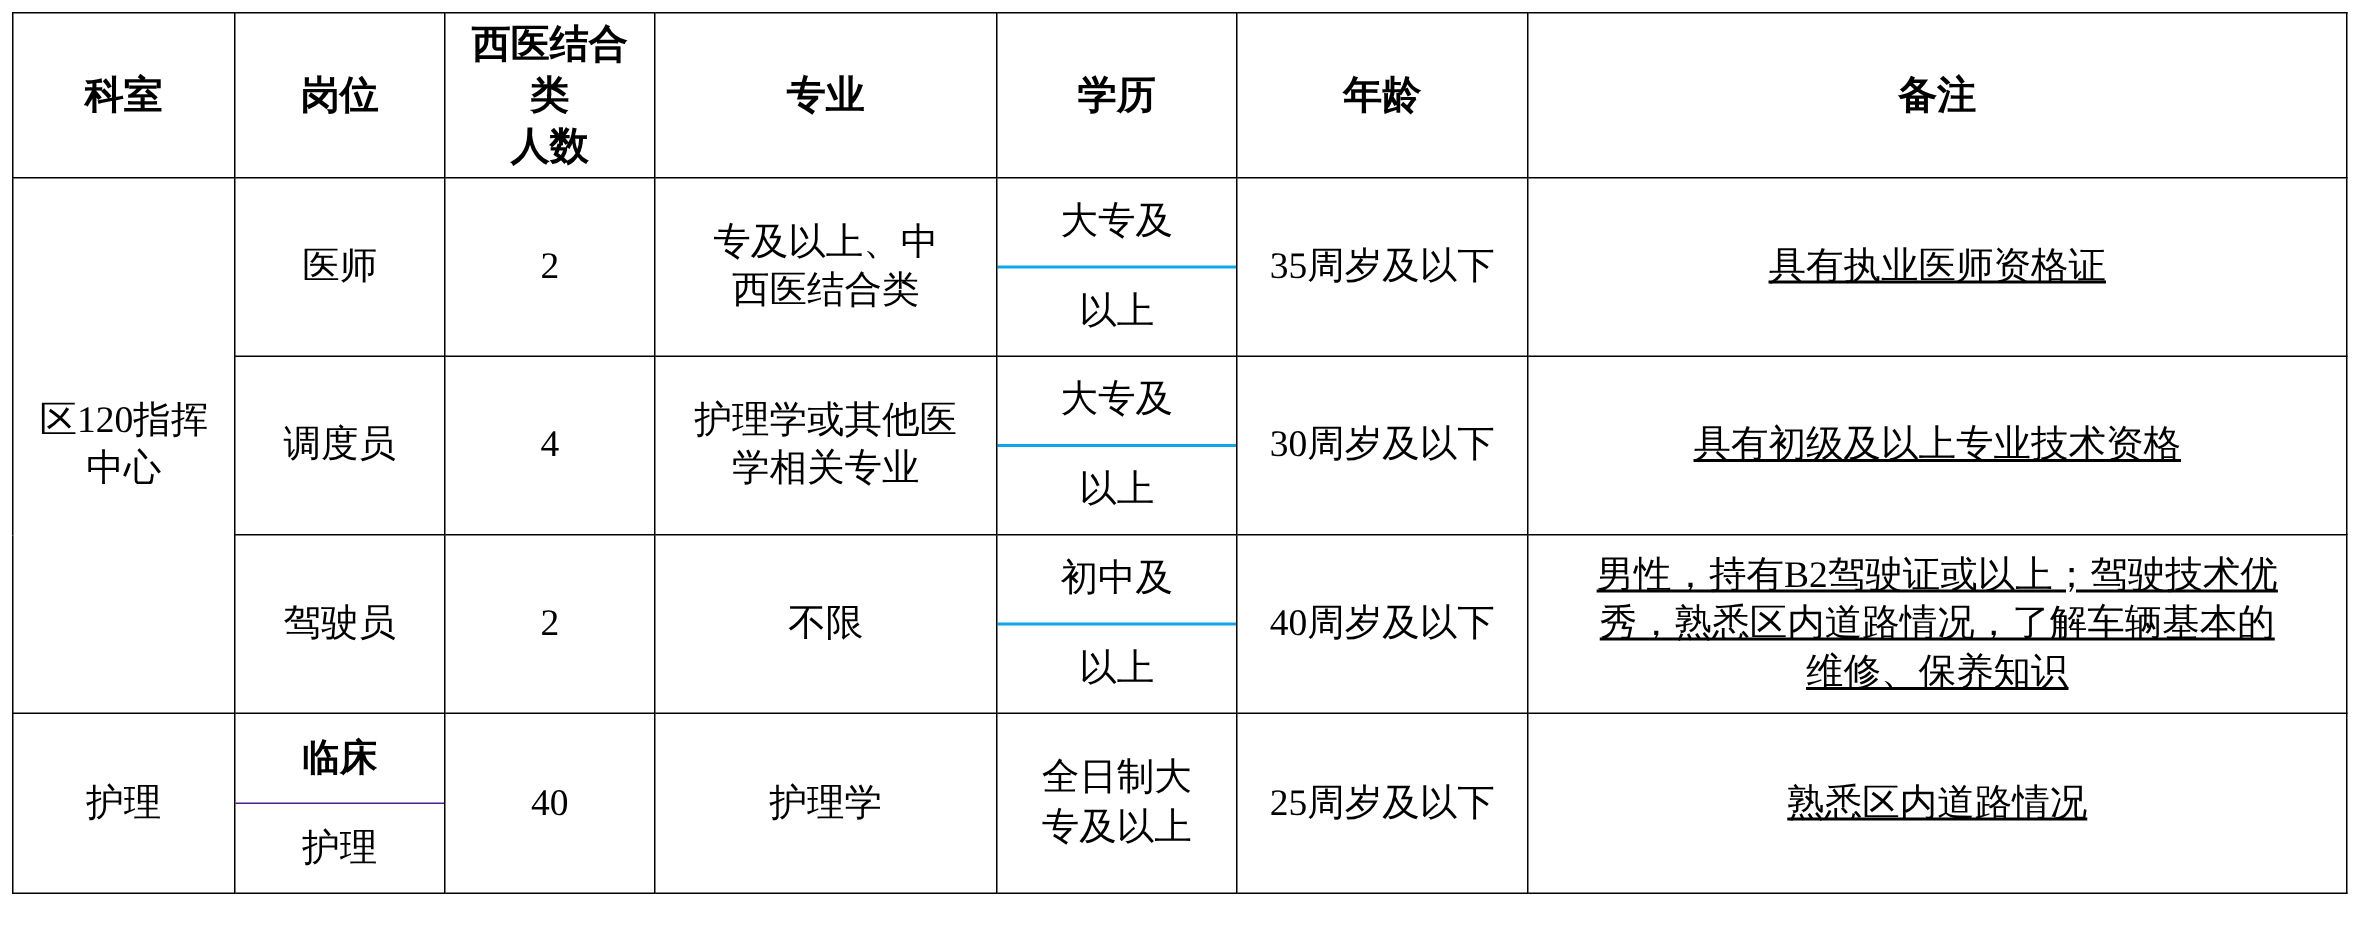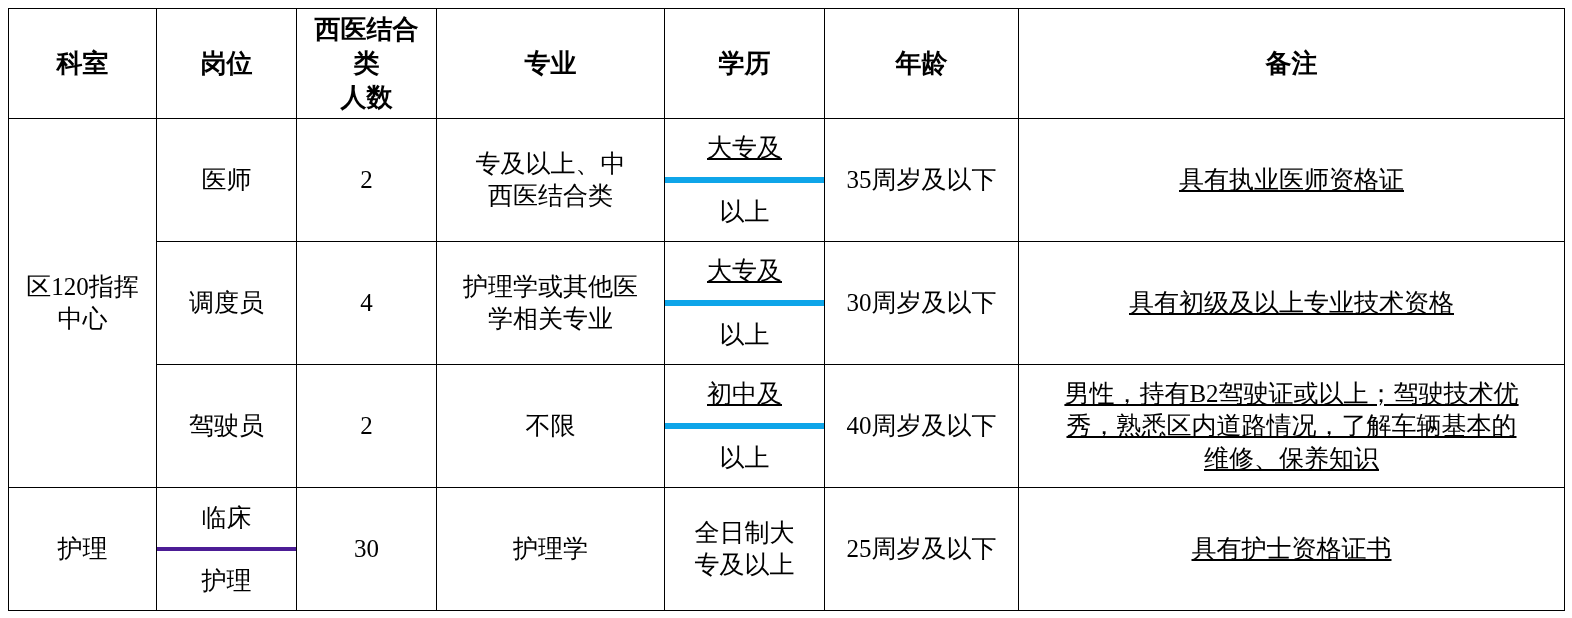--- a/index.html
+++ b/index.html
@@ -56,37 +56,37 @@
     padding: 0 !important;
   }
   .split-cell .half {
     height: 59px;
     display: flex;
     align-items: center;
     justify-content: center;
     font-size: 25px;
   }
   .split-cell .half.top {
-    border-bottom: 6px solid #0ea5e9;
-    text-decoration: underline;
+    border-bottom: 2px solid #0ea5e9;
   }
   .row-doctor  .split-cell .half { height: 58px; }
   .row-dispatch .split-cell .half { height: 58px; }
   .row-driver  .split-cell .half { height: 58px; }
 
   .nursing-split { padding: 0 !important; }
   .nursing-split .half {
     height: 59px;
     display: flex;
     align-items: center;
     justify-content: center;
     font-size: 25px;
   }
   .nursing-split .half.top {
-    border-bottom: 4px solid #4c1d95;
+    border-bottom: 1px solid #4c1d95;
+    font-weight: bold;
   }
   .two-line { white-space: pre-line; }
 </style>
 </head>
 <body>
 
 <table id="recruit-table">
   <colgroup>
     <col class="col-dept">
       <col class="col-post">
@@ -147,21 +147,21 @@
       <td class="cell-remark two-line">男性，持有B2驾驶证或以上；驾驶技术优
 秀，熟悉区内道路情况，了解车辆基本的
 维修、保养知识</td>
     </tr>
     <tr class="row-nursing">
       <td class="cell-dept">护理</td>
       <td class="nursing-split">
         <div class="half top">临床</div>
         <div class="half bottom">护理</div>
       </td>
-      <td class="cell-plan">30</td>
+      <td class="cell-plan">40</td>
       <td class="cell-major">护理学</td>
       <td class="cell-major two-line">全日制大
 专及以上</td>
       <td class="cell-age">25周岁及以下</td>
-      <td class="cell-remark">具有护士资格证书</td>
+      <td class="cell-remark">熟悉区内道路情况</td>
     </tr>
   </tbody>
 </table>
 
 </body></html>

